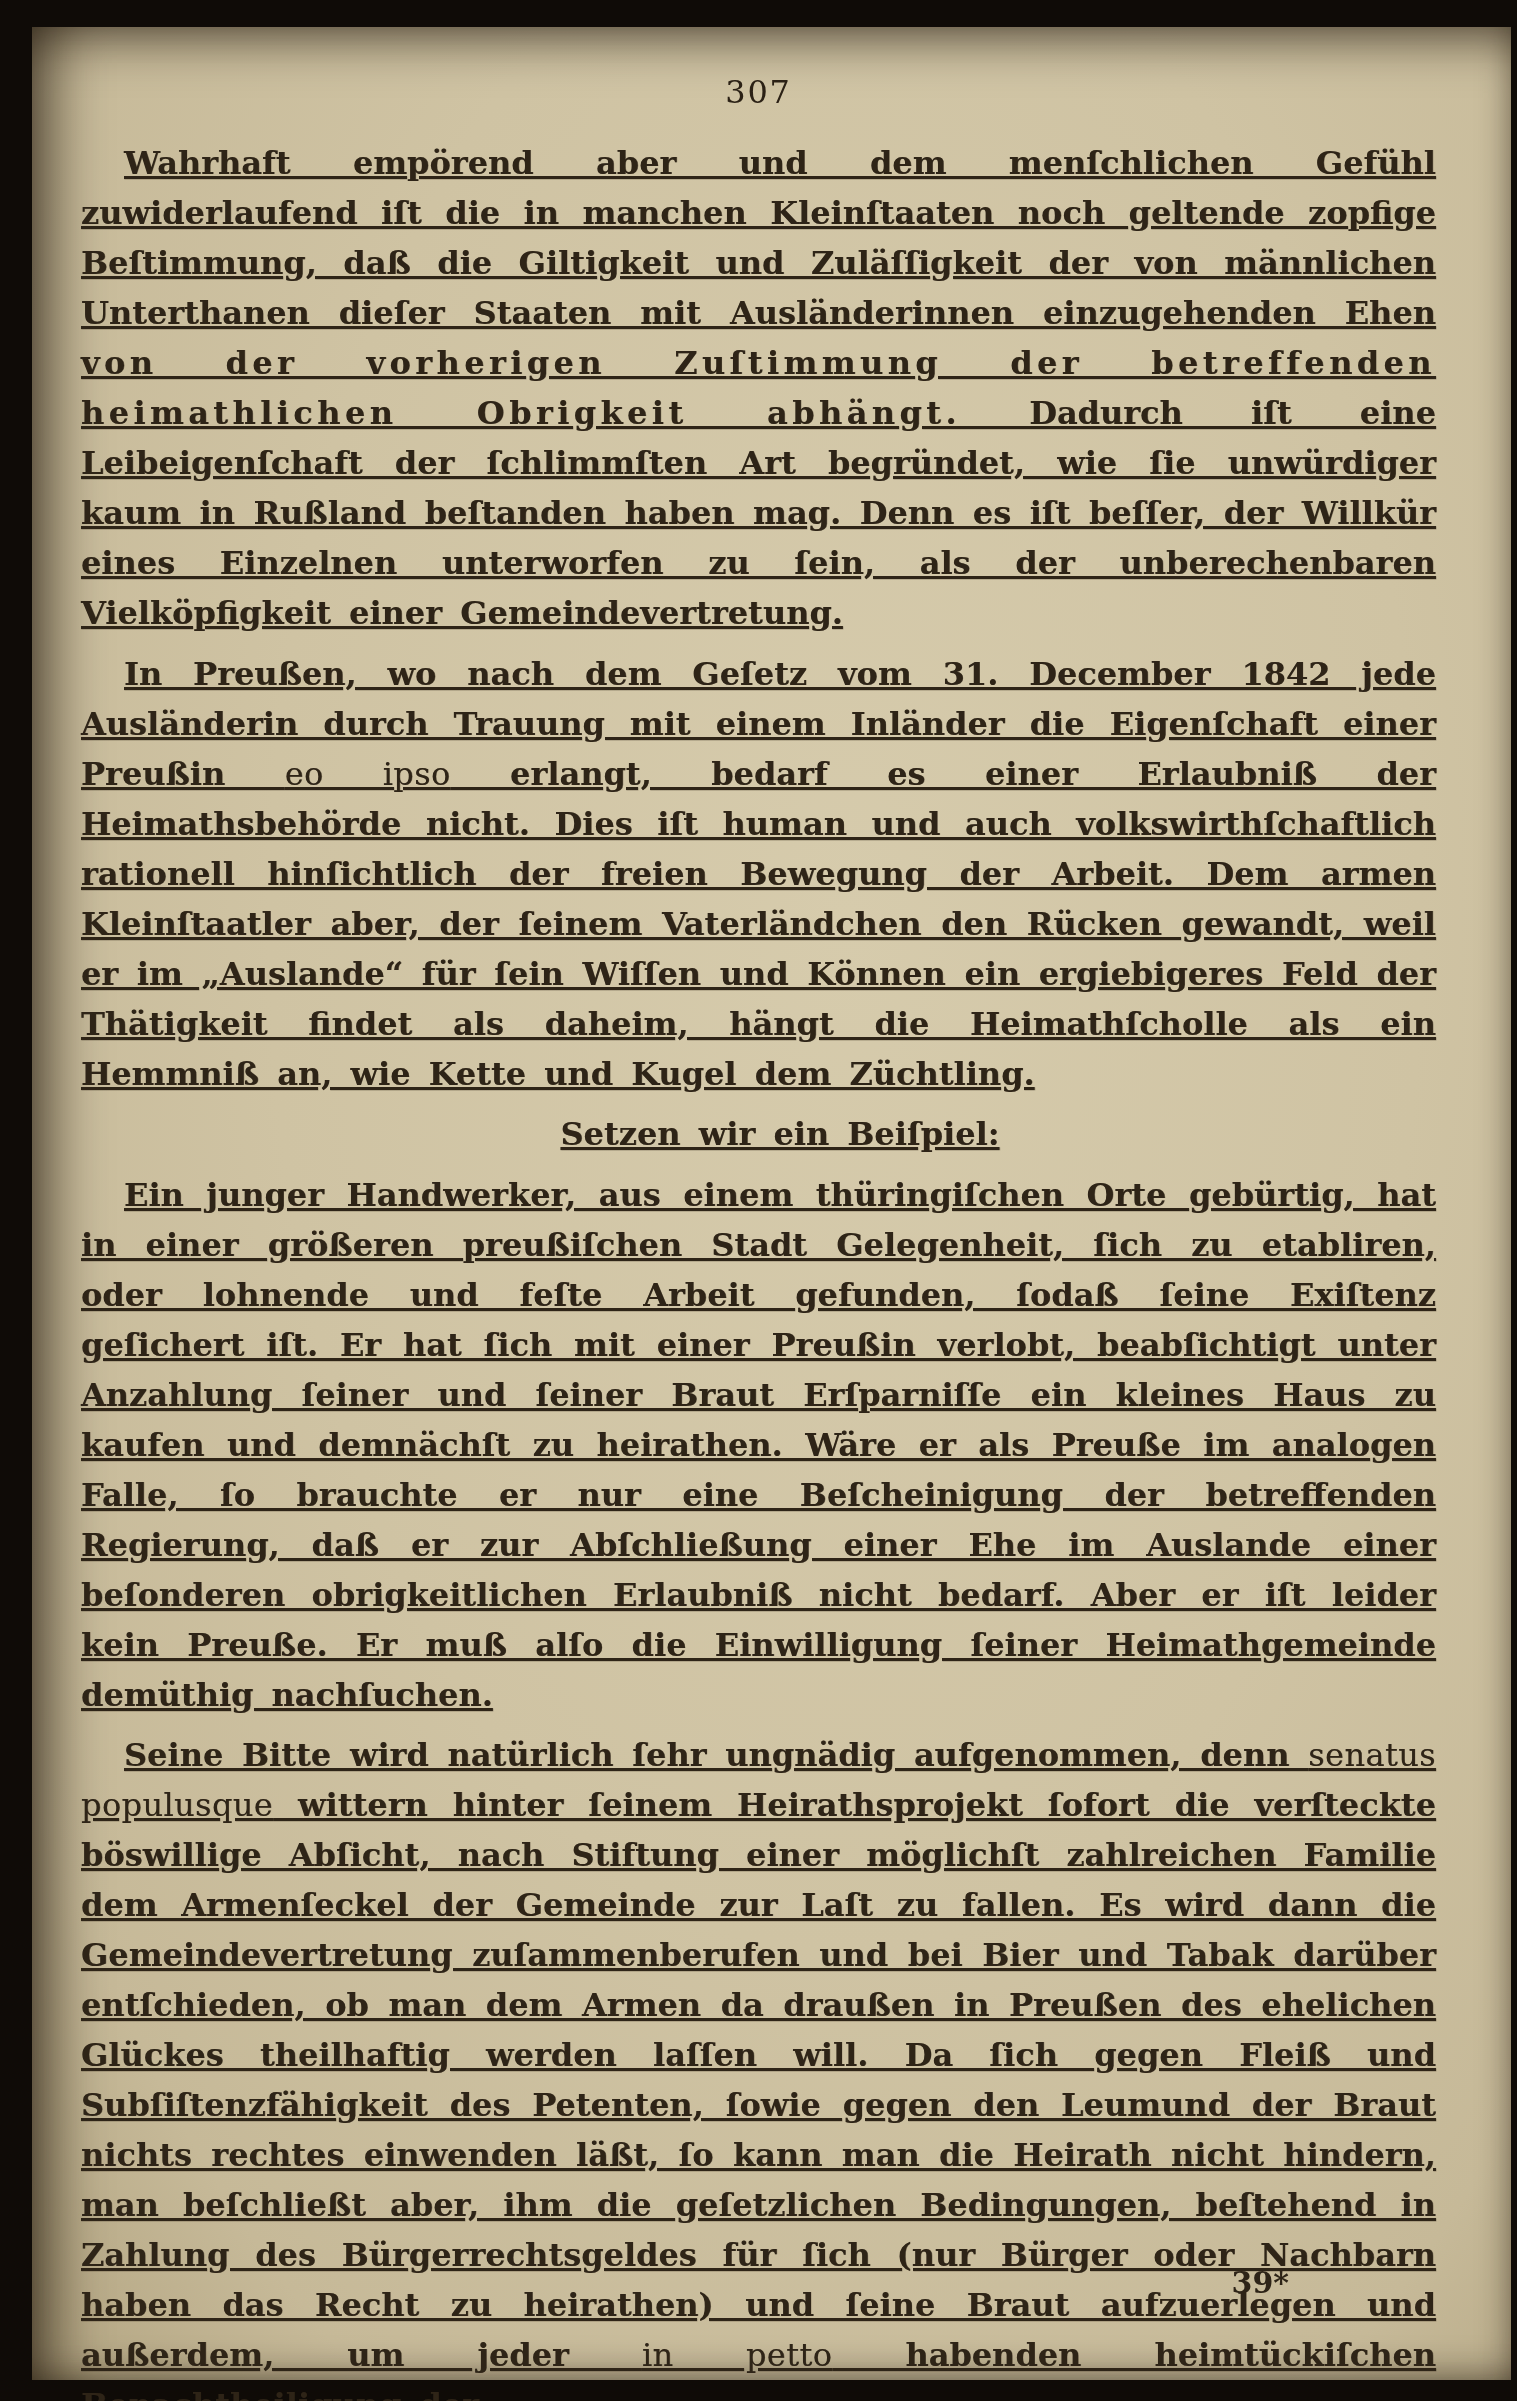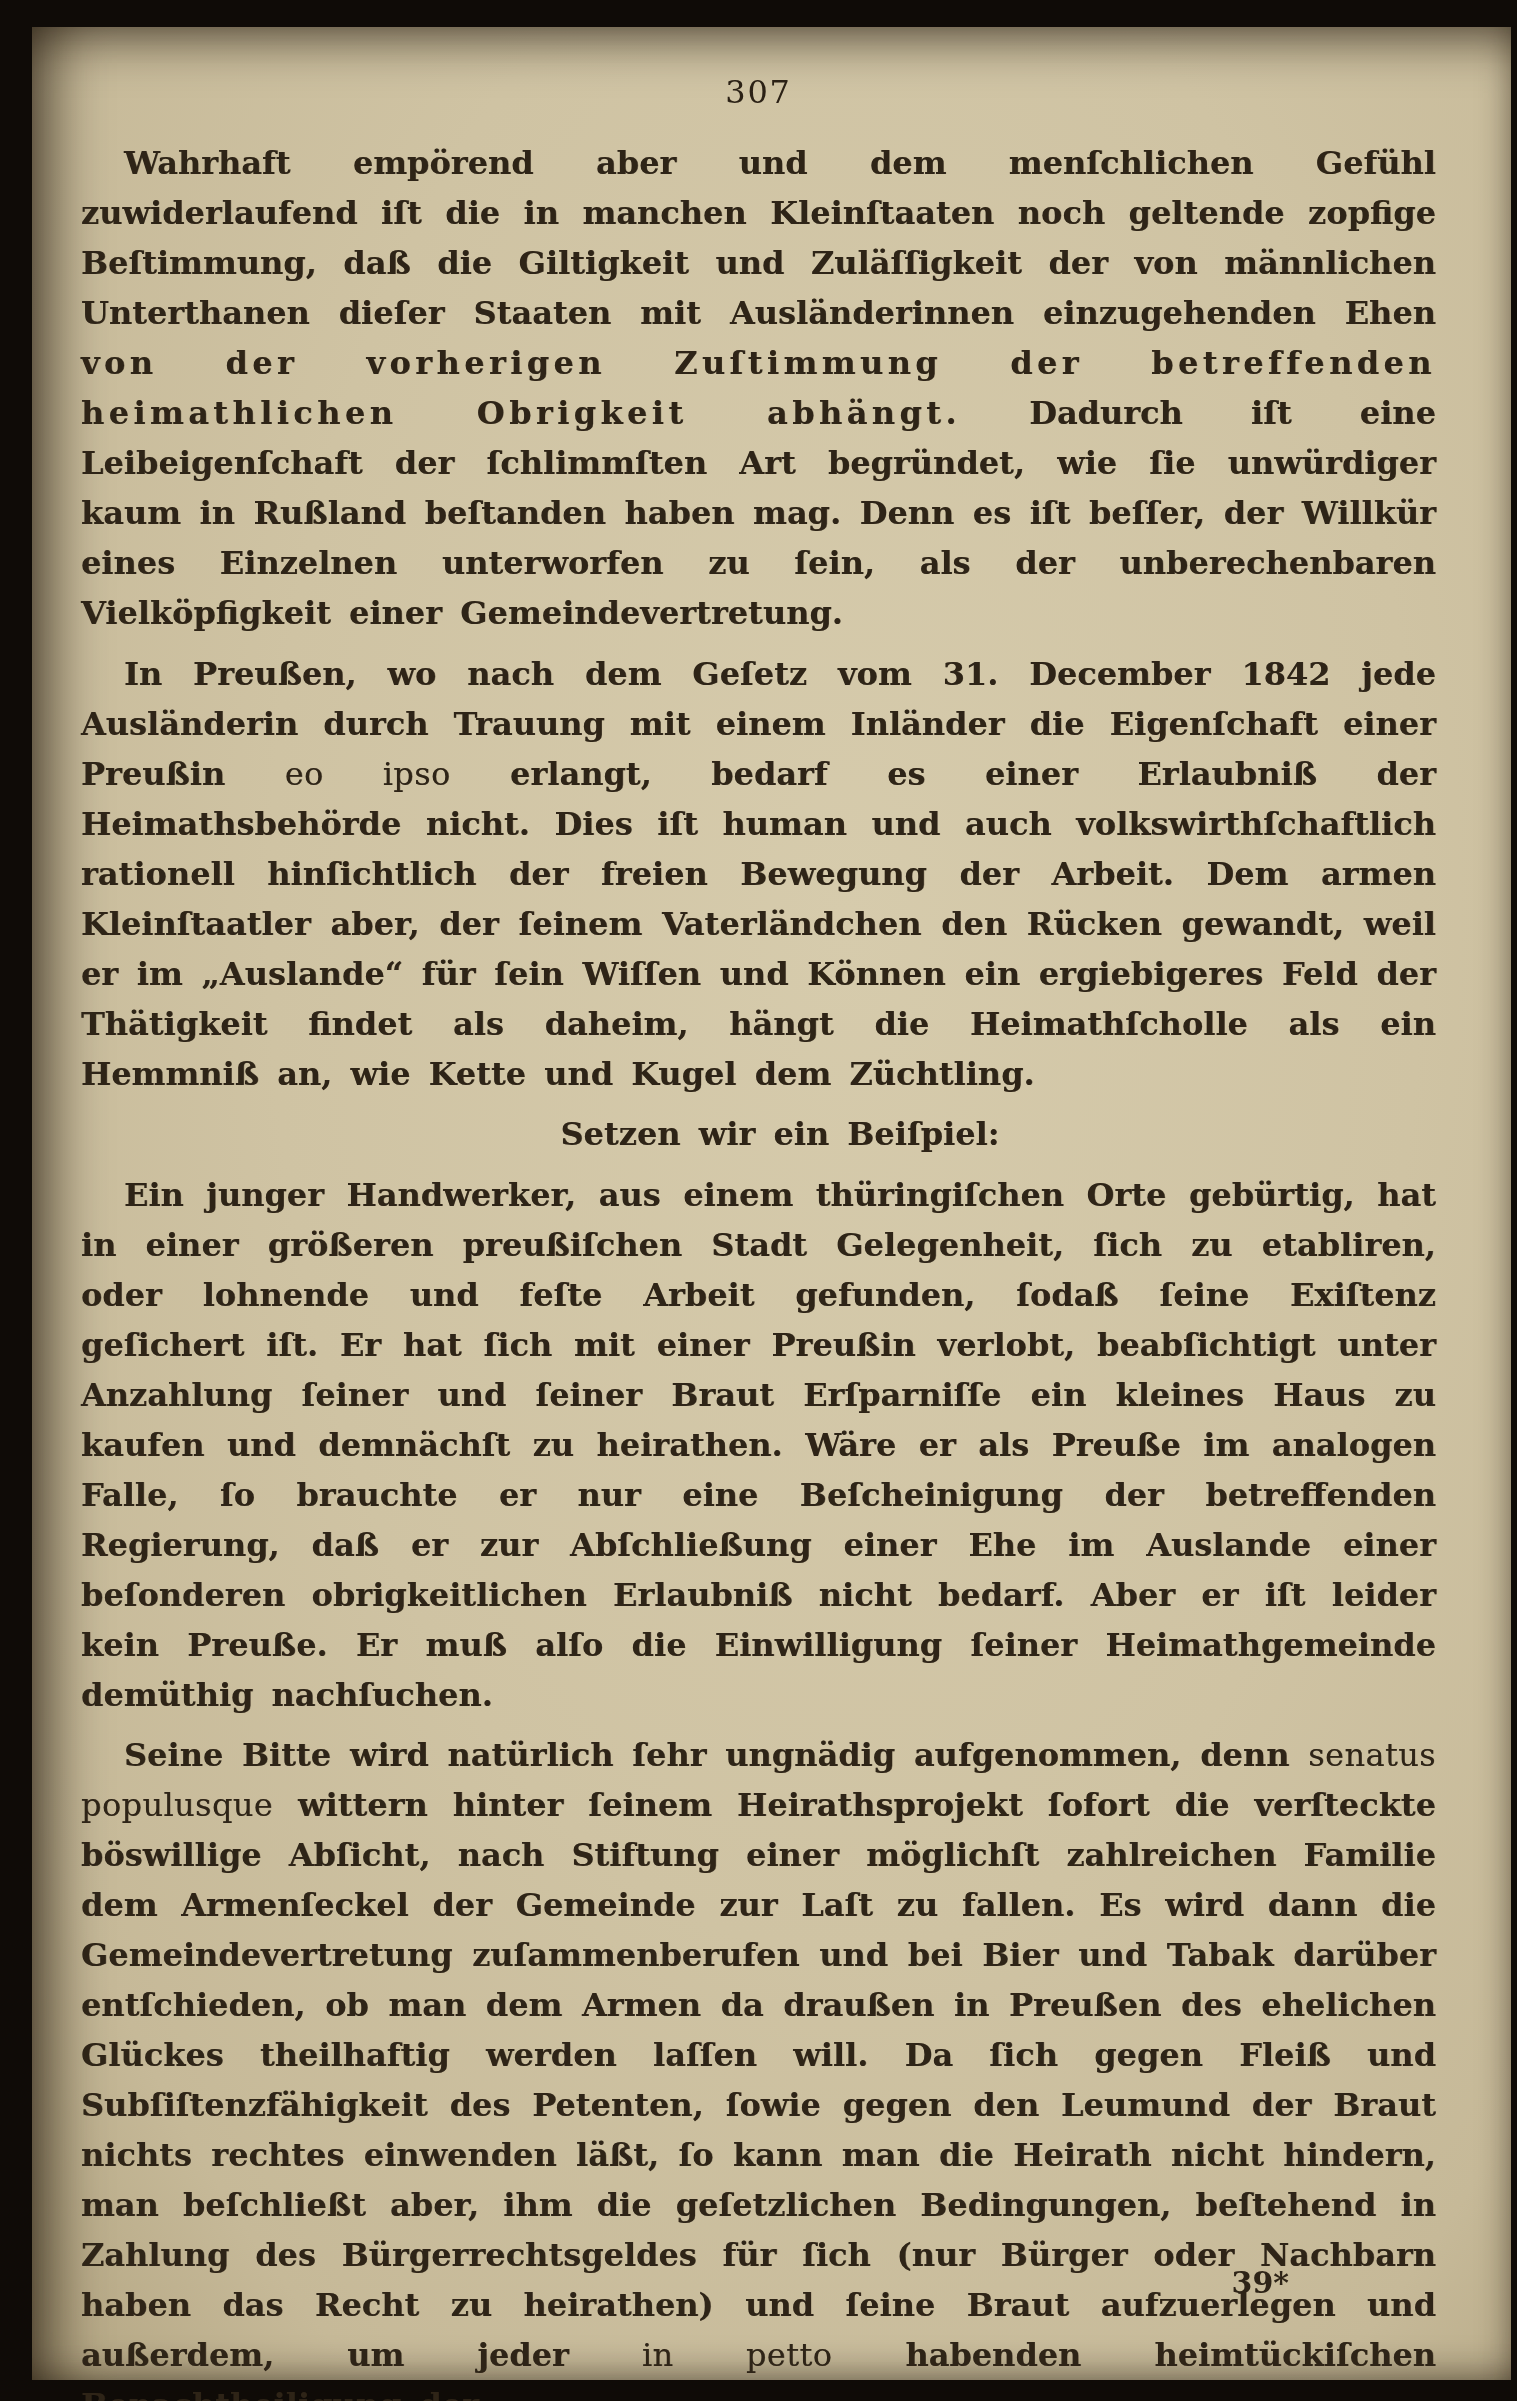--- a/index.html
+++ b/index.html
@@ -45,20 +45,21 @@
   .para {
     font-size: 32px;
     line-height: 50px;
     font-weight: bold;
     color: #2e2417;
     text-align: justify;
     text-indent: 43px;
     word-spacing: 7px;
     margin: 0 0 10.6px 0;
     text-shadow: 0.4px 0.4px 0.5px rgba(43, 32, 18, 0.45);
+    text-decoration: underline;
   }
   .para.example-line {
     text-align: center;
   }
   .sperr {
     letter-spacing: 4.4px;
     word-spacing: 14px;
   }
   .antiqua {
     font-weight: normal;

